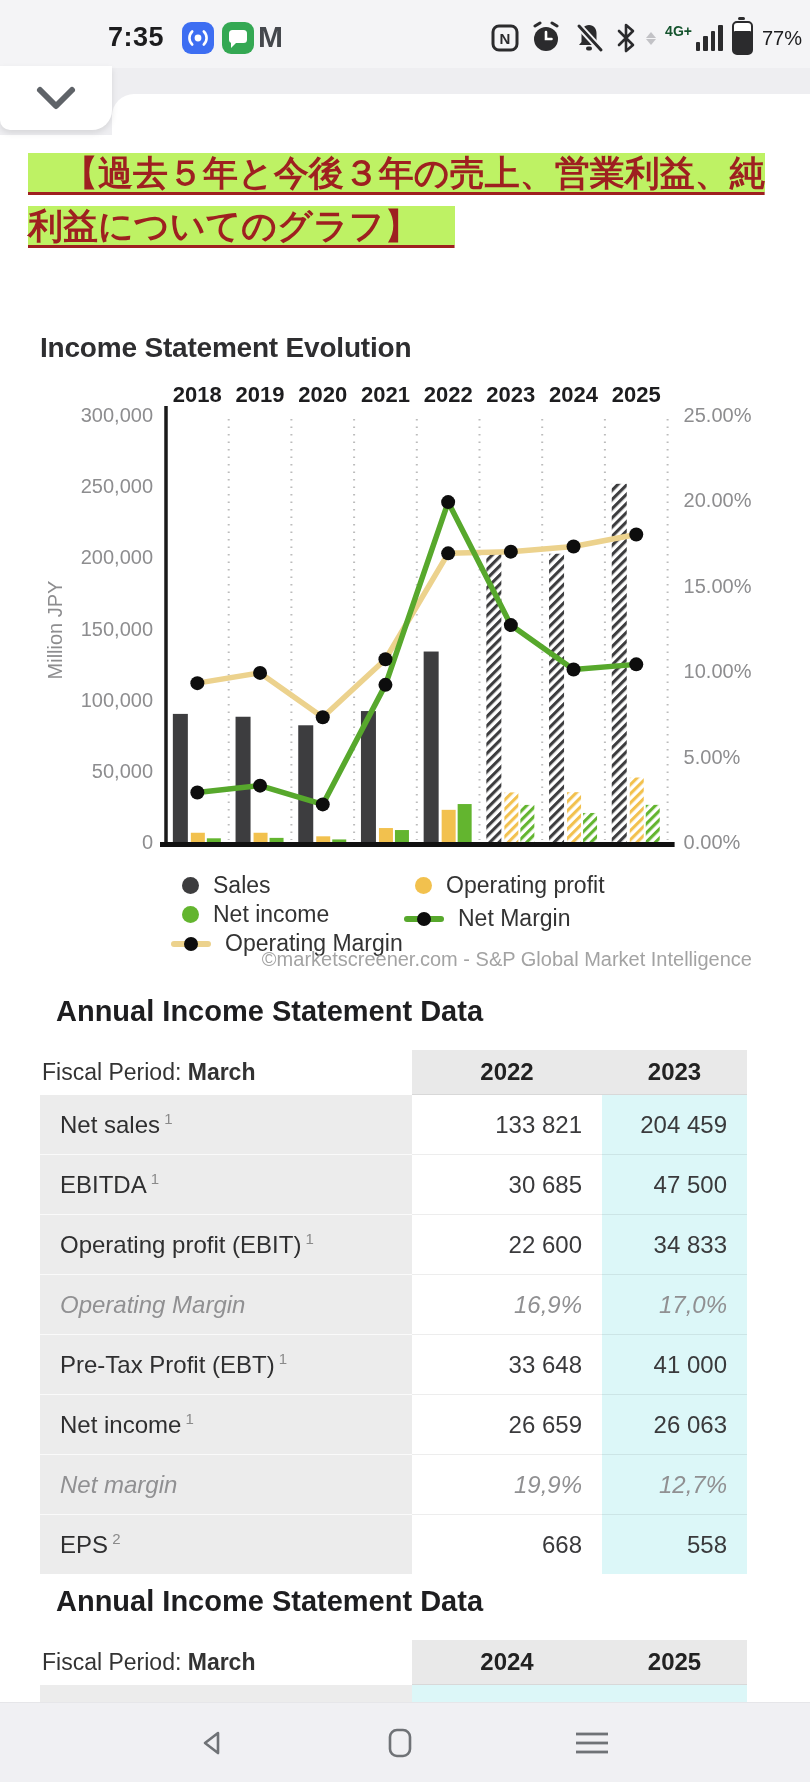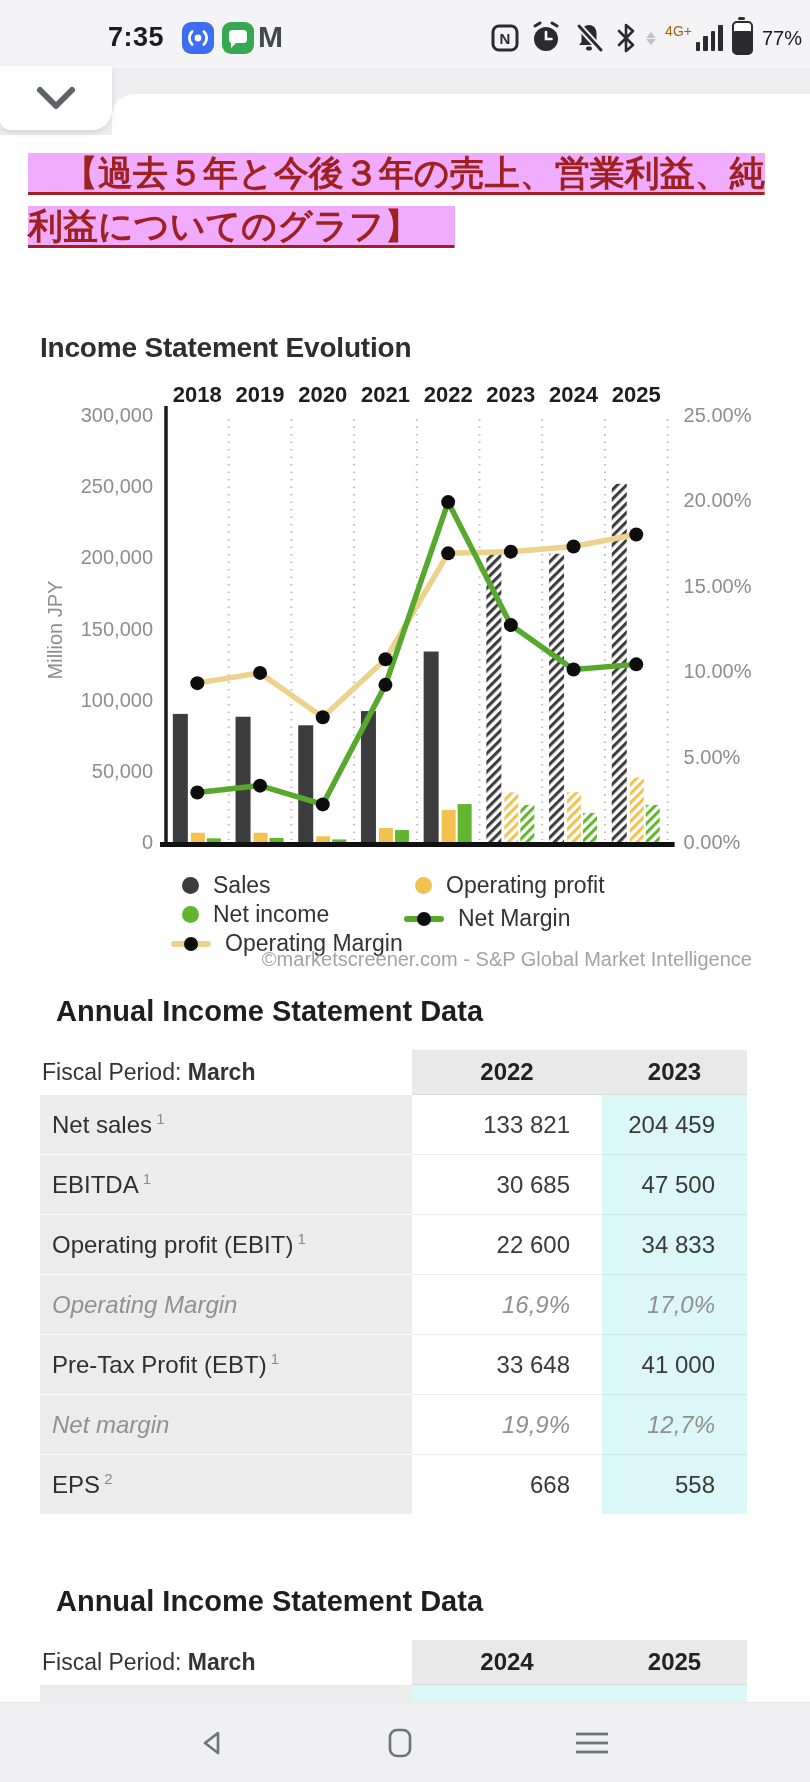--- a/index.html
+++ b/index.html
@@ -10,63 +10,63 @@
   }
   .abs{position:absolute;}
 
   
   .status-bar{left:0;top:0;width:810px;height:68px;background:#f4f4f6;}
   .clock{left:108px;top:22px;font-size:27px;font-weight:700;color:#1c1c1e;letter-spacing:.5px;}
   .app-ic{width:32px;height:32px;border-radius:9px;top:22px;}
   .gmail-m{left:258px;top:20px;font-size:30px;font-weight:700;color:#45484d;}
   .sb-right{right:8px;top:18px;display:flex;align-items:center;gap:9px;height:40px;}
   .pct{font-size:20px;color:#1c1c1e;}
-  .netlabel{font-size:14px;font-weight:400;color:#a16207;line-height:12px;}
+  .netlabel{font-size:14px;font-weight:700;color:#14532d;line-height:12px;}
   .updown{display:flex;flex-direction:column;gap:1px;align-items:center;}
   .tri{width:0;height:0;border-left:5px solid transparent;border-right:5px solid transparent;}
   .tri.up{border-bottom:6px solid #c2c2c6;}
   .tri.dn{border-top:6px solid #c2c2c6;}
   .bars{display:flex;align-items:flex-end;gap:3px;height:26px;}
   .bars div{width:4.5px;background:#2b2b2d;border-radius:1px;}
   .batt{width:17px;height:30px;border:2.5px solid #2b2b2d;border-radius:5px;position:relative;background:#fff;}
   .batt:before{content:"";position:absolute;top:-6px;left:4px;width:7px;height:3px;background:#2b2b2d;border-radius:2px;}
   .batt .lvl{position:absolute;left:0;right:0;bottom:0;background:#2b2b2d;border-radius:1px;}
 
   
   .chrome-band{left:0;top:68px;width:810px;height:68px;background:#eeeef1;}
   .sheet-top{left:112px;top:94px;width:698px;height:60px;background:#ffffff;border-top-left-radius:22px;}
   .sheet-main{left:0;top:135px;width:810px;height:1567px;background:#ffffff;}
   .chevron-tab{left:0;top:66px;width:112px;height:64px;background:#ffffff;border-radius:0 0 20px 10px;
     box-shadow:0 3px 6px rgba(0,0,0,.10);display:flex;align-items:center;justify-content:center;cursor:pointer;}
 
   
   .jp-heading{left:28px;top:146px;width:764px;font-size:35px;line-height:1.52;font-weight:700;}
-  .jp-heading span{background:#f0abfc;color:#9e2020;text-decoration:underline;
+  .jp-heading span{background:#bef264;color:#9e2020;text-decoration:underline;
     text-decoration-thickness:3px;text-underline-offset:7px;}
 
   
   .chart-title{left:40px;top:332px;font-size:28px;font-weight:700;color:#2e2e30;letter-spacing:-.2px;}
   #chart-svg{left:40px;top:380px;}
   .legend-item{position:absolute;display:flex;align-items:center;}
   .legend-item .txt{font-size:23px;color:#333;margin-left:14px;}
   .dot{width:17px;height:17px;border-radius:50%;}
   .lmark{width:40px;height:6px;border-radius:3px;position:relative;}
   .lmark i{position:absolute;left:13px;top:-4px;width:14px;height:14px;border-radius:50%;background:#0d0d0d;}
   .copyright{left:40px;top:948px;width:712px;text-align:right;font-size:20px;color:#a3a3a3;}
 
   
   .tbl-heading{left:56px;top:0;font-size:29px;font-weight:700;color:#1e1e20;}
   table.fin{border-collapse:collapse;table-layout:fixed;width:707px;}
   table.fin col.c0{width:372px;} table.fin col.c1{width:190px;} table.fin col.c2{width:145px;}
   table.fin th{height:42px;font-size:24px;color:#222;}
   table.fin th.lblh{background:#ffffff;text-align:left;font-weight:400;padding-left:2px;font-size:23px;color:#333;}
   table.fin th.colh{background:#e9e9e9;font-weight:700;text-align:center;}
   table.fin td{height:57px;font-size:24px;border-top:1px solid rgba(0,0,0,.07);}
-  table.fin td.lbl{background:#ececec;color:#2f2f30;text-align:left;padding-left:12px;border-top:1px solid rgba(255,255,255,.75);}
-  table.fin td.val{background:#ffffff;color:#3a3a3c;text-align:right;padding-right:32px;}
+  table.fin td.lbl{background:#ececec;color:#2f2f30;text-align:left;padding-left:20px;border-top:1px solid rgba(255,255,255,.75);}
+  table.fin td.val{background:#ffffff;color:#3a3a3c;text-align:right;padding-right:20px;}
   table.fin td.est{background:#dcf7f8;}
   table.fin th.est{background:#e9e9e9;}
   table.fin tr.it td{color:#909092;font-style:italic;}
   table.fin sup{font-size:15px;color:#8a8a8a;font-style:normal;}
 
   
   .nav-bar{left:0;top:1702px;width:810px;height:80px;background:#f0f0f3;border-top:1px solid #e6e6e9;z-index:9;}
   .nav-btn{position:absolute;top:14px;width:56px;height:52px;display:flex;align-items:center;justify-content:center;cursor:pointer;}
 </style>
 </head>
@@ -298,20 +298,25 @@
         <tr class="it">
           <td class="lbl">Operating Margin</td>
           <td class="val">16,9%</td>
           <td class="val est">17,0%</td>
         </tr>
         <tr>
           <td class="lbl">Pre-Tax Profit (EBT)<sup> 1</sup></td>
           <td class="val">33 648</td>
           <td class="val est">41 000</td>
         </tr>
+        <tr>
+          <td class="lbl">Net income<sup> 1</sup></td>
+          <td class="val">26 659</td>
+          <td class="val est">26 063</td>
+        </tr>
         <tr class="it">
           <td class="lbl">Net margin</td>
           <td class="val">19,9%</td>
           <td class="val est">12,7%</td>
         </tr>
         <tr>
           <td class="lbl">EPS<sup> 2</sup></td>
           <td class="val">668</td>
           <td class="val est">558</td>
         </tr>

